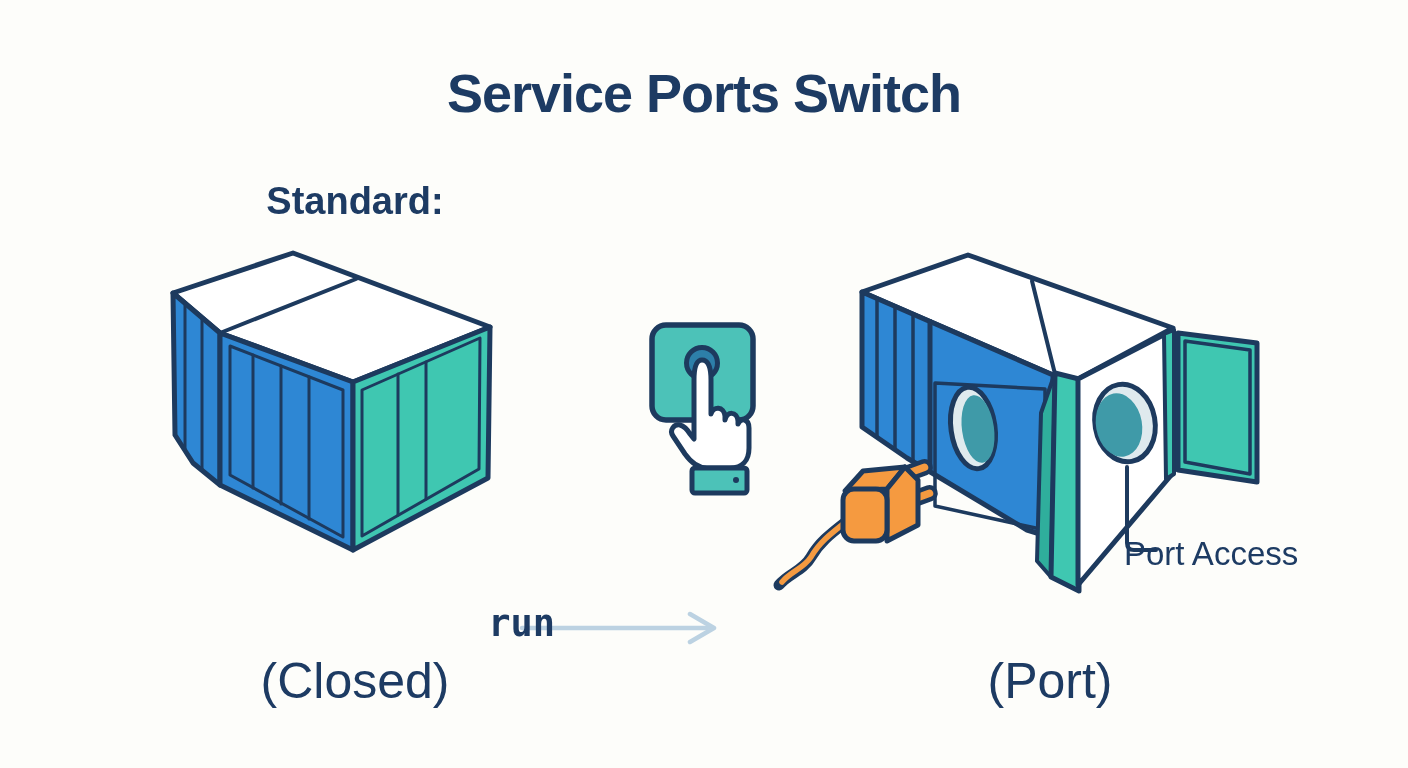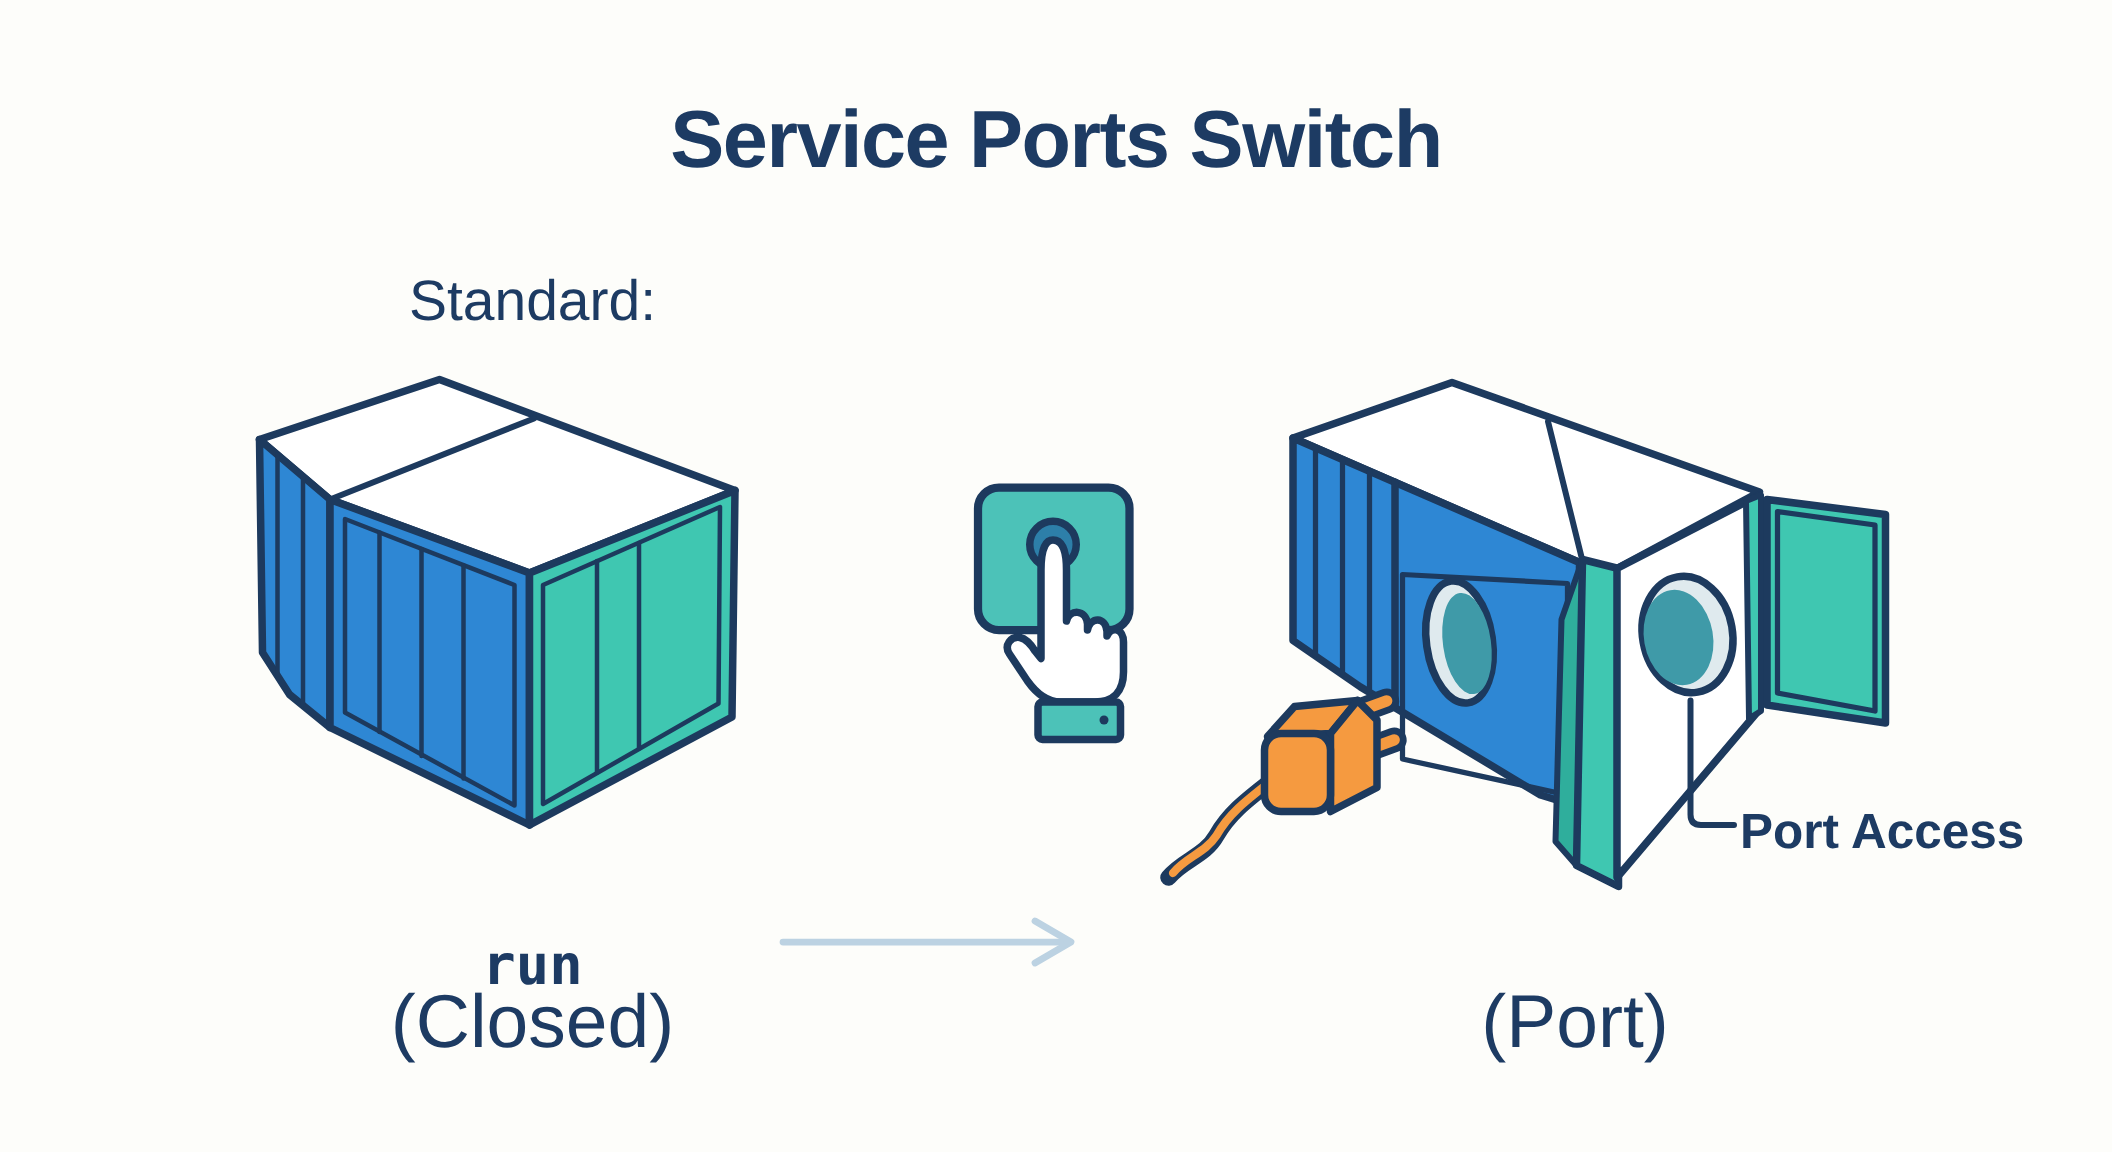--- a/index.html
+++ b/index.html
@@ -7,31 +7,31 @@
     --buttonTeal:#4cc2b8; --buttonCircle:#2d7fa9; --portTeal:#3f9aa8; --portLight:#dfeaee;
     --orange:#f59a40; --arrow:#bcd2e2; --bg:#fdfdfa;
   }
   *{margin:0;padding:0;box-sizing:border-box;}
   body{width:1408px;height:768px;overflow:hidden;background:var(--bg);
        font-family:"Liberation Sans",sans-serif;color:var(--text);}
   .stage{position:relative;width:1408px;height:768px;border-radius:30px;}
   .abs{position:absolute;}
   .title{left:0;top:62px;width:1408px;text-align:center;font-size:54px;font-weight:bold;
          letter-spacing:-1px;color:var(--text);}
-  .col-heading{top:180px;width:400px;text-align:center;font-size:38px;font-weight:400;}
+  .col-heading{top:180px;width:400px;text-align:center;font-size:38px;font-weight:700;}
   .col-heading.left{left:155px;}
   .col-heading.right{left:855px;}
-  .cmd{top:602px;width:400px;text-align:center;font-size:37px;font-weight:bold;
-       font-family:"DejaVu Sans Mono",monospace;margin-top:20px;}
+  .cmd{top:602px;width:400px;text-align:right;font-size:37px;font-weight:bold;
+       font-family:"DejaVu Sans Mono",monospace;}
   .cmd.left{left:155px;}
   .cmd.right{left:850px;}
   .state{top:652px;width:400px;text-align:center;font-size:50px;font-weight:400;}
   .state.left{left:155px;}
   .state.right{left:850px;}
-  .port-label{left:1160px;top:535px;font-size:33px;font-weight:700;white-space:nowrap;}
+  .port-label{left:1124px;top:535px;font-size:33px;font-weight:400;white-space:nowrap;}
   svg .st{stroke:var(--navy);stroke-linejoin:round;stroke-linecap:round;}
   svg .nf{fill:none;}
   svg .fw{fill:#fff;}
   svg .fb{fill:var(--blue);}
   svg .ft{fill:var(--teal);}
   svg .ftd{fill:var(--tealDark);}
   svg .fbt{fill:var(--buttonTeal);}
   svg .fbc{fill:var(--buttonCircle);}
   svg .fpt{fill:var(--portTeal);}
   svg .fpl{fill:var(--portLight);}

